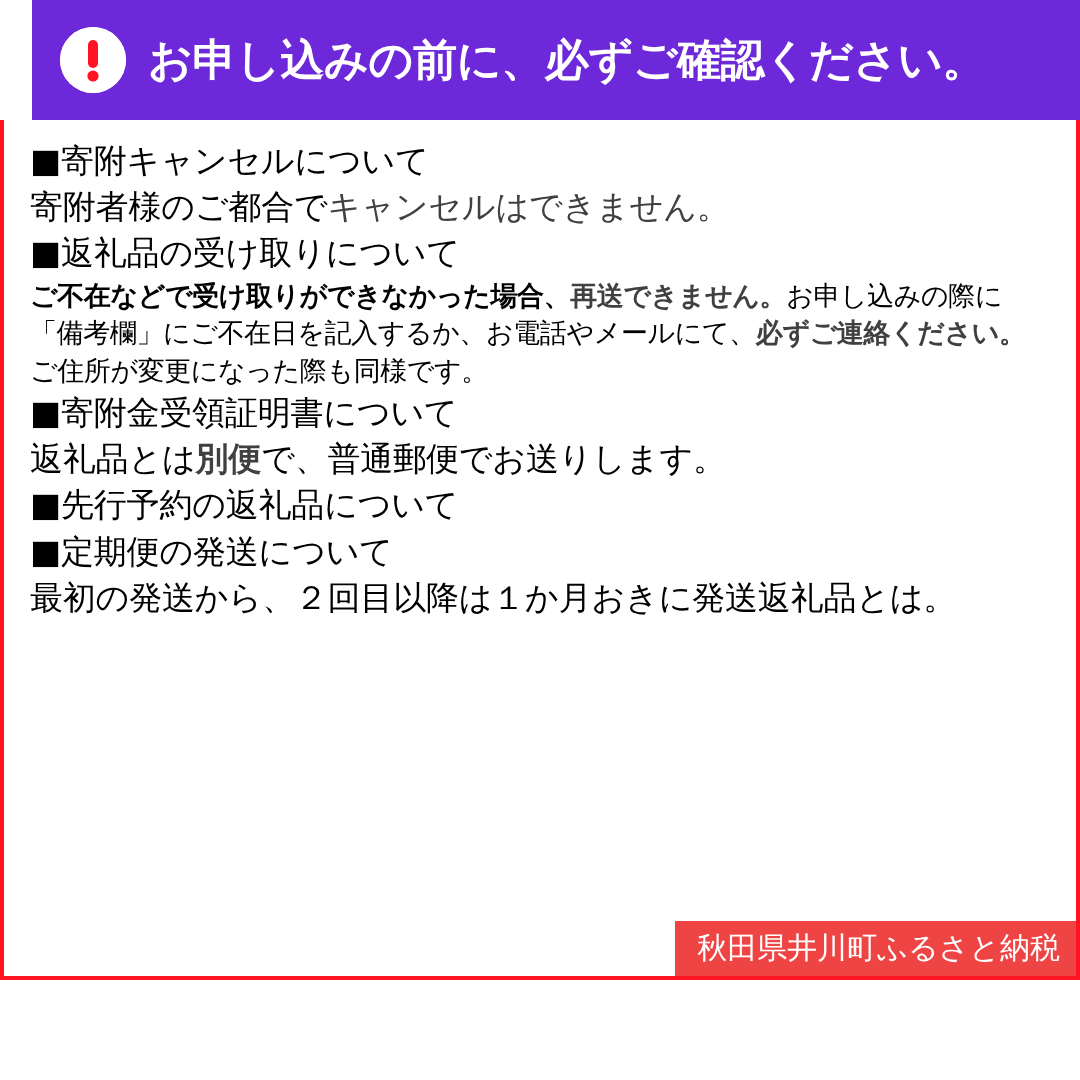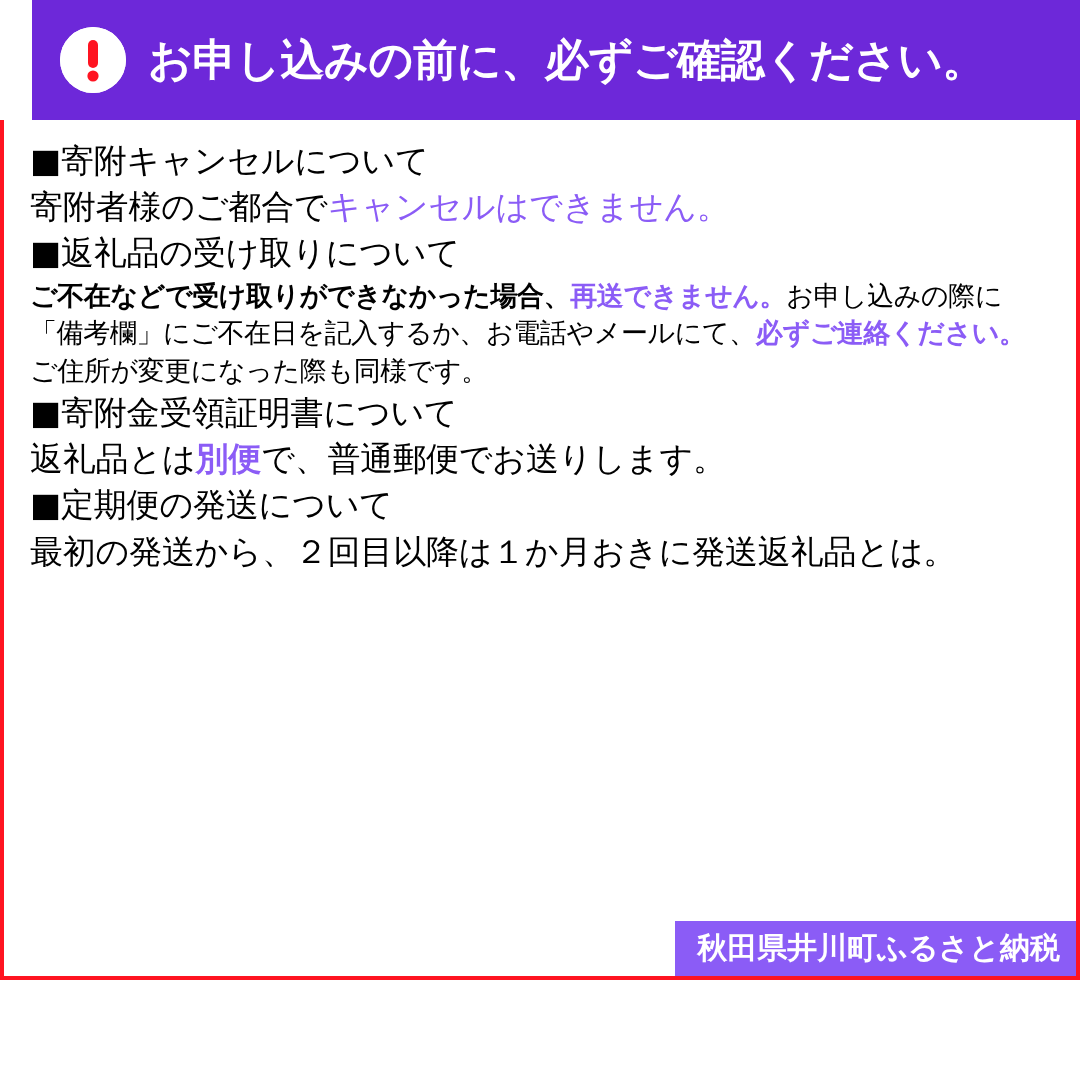--- a/index.html
+++ b/index.html
@@ -77,33 +77,33 @@
     line-height: 1.40;
     color: #000000;
     letter-spacing: -0.4px;
   }
   .heading {
     font-size: 33px;
     line-height: 1.40;
     color: #000000;
     letter-spacing: -0.2px;
   }
-  .red { color: #8b5cf6; }
+  .red { color: #404040; }
   .bold { font-weight: bold; }
   .ul { text-underline-offset: 3px; }
 
   
   .footer-tag {
     position: absolute;
     right: 0;
     bottom: 0;
-    background: #8b5cf6;
+    background: #ef4444;
     color: #ffffff;
     font-size: 30px;
-    font-weight: bold;
+    font-weight: normal;
     letter-spacing: 0px;
     padding: 10px 16px 12px 22px;
     white-space: nowrap;
     line-height: 1.1;
   }
 </style>
 </head>
 <body>
 
 <div class="page">
@@ -123,19 +123,20 @@
 
     <div class="heading">■寄附キャンセルについて</div>
     <div class="line"><span class="ul">寄附者様のご都合で</span><span class="red">キャンセルはできません。</span></div>
 
     <div class="heading">■返礼品の受け取りについて</div>
     <div class="para"><span class="bold">ご不在などで受け取りができなかった場合、</span><span class="red bold">再送できません。</span><span>お申し込みの際に「備考欄」にご不在日を記入するか、お電話やメールにて、</span><span class="red bold">必ずご連絡ください。</span><span class="ul">ご住所が変更になった際も同様</span><span>です。</span></div>
 
     <div class="heading">■寄附金受領証明書について</div>
     <div class="line"><span>返礼品とは</span><span class="red bold">別便</span><span>で、普通郵便でお送りします。</span></div>
 
+    <div class="heading">■先行予約の返礼品について</div>
 
     <div class="heading">■定期便の発送について</div>
     <div class="line"><span>最初の発送から、</span><span class="ul">２回目以降は１か月おきに発送</span><span>返礼品とは。</span></div>
 
     <div class="footer-tag">秋田県井川町ふるさと納税</div>
   </div>
 </div>
 
 </body></html>

